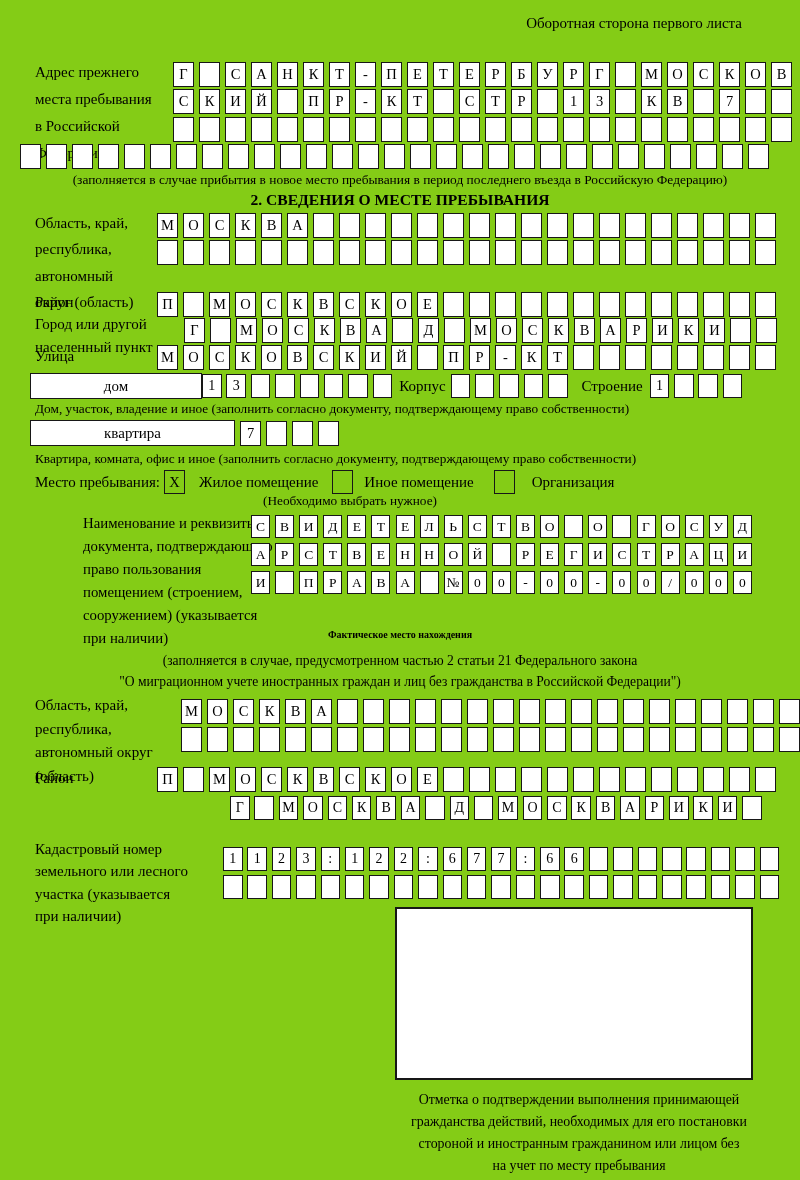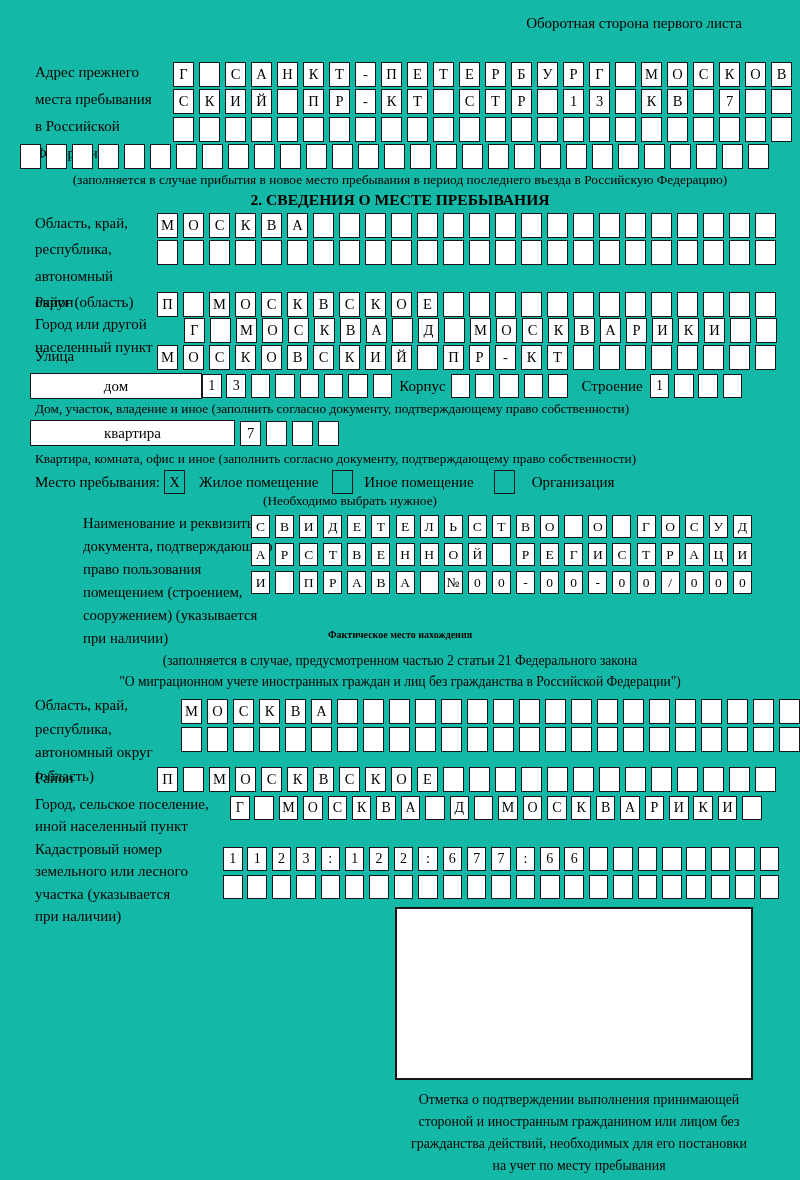--- a/index.html
+++ b/index.html
@@ -1,17 +1,17 @@
 <!DOCTYPE html>
 <html><head>
 <meta charset="utf-8">
 <style>
   html,body{margin:0;padding:0;background:#ffffff;}
   .page{
-    position:relative;width:800px;height:1180px;background:#14b8a6;
+    position:relative;width:800px;height:1180px;background:#84cc16;
     font-family:"Liberation Serif","DejaVu Serif",serif;color:#000;overflow:hidden;
   }
   .abs{position:absolute;}
   .hdr-note{top:15px;right:58px;font-size:15px;}
   .lbl{font-size:15px;line-height:27px;}
   .lbl div{white-space:nowrap;}
   .boxrow{display:flex;}
   .cell{
     box-sizing:border-box;flex:0 0 auto;width:21px;height:25px;margin-right:5px;
     border:1.7px solid #171717;display:flex;align-items:center;justify-content:center;
@@ -524,24 +524,20 @@
       <span class="cell"></span>
       <span class="cell"></span>
       <span class="cell"></span>
       <span class="cell"></span>
       <span class="cell"></span>
       <span class="cell"></span>
       <span class="cell"></span>
       <span class="cell"></span>
     </div>
 
-  <div class="abs lbl" style="left:35px;top:793px;line-height:22px;">
-      <div>Город, сельское поселение,</div>
-      <div>иной населенный пункт</div>
-    </div>
   <div class="abs boxrow md" style="left:230px;top:796px;">
       <span class="cell">Г</span>
       <span class="cell"></span>
       <span class="cell">М</span>
       <span class="cell">О</span>
       <span class="cell">С</span>
       <span class="cell">К</span>
       <span class="cell">В</span>
       <span class="cell">А</span>
       <span class="cell"></span>
@@ -613,18 +609,18 @@
       <span class="cell"></span>
       <span class="cell"></span>
       <span class="cell"></span>
       <span class="cell"></span>
       <span class="cell"></span>
     </div>
 
   <div class="abs stamp-box" style="left:395px;top:907px;width:358px;height:173px;"></div>
   <div class="abs caption" style="left:378px;top:1089px;width:402px;">
       <div>Отметка о подтверждении выполнения принимающей</div>
+      <div>гражданства действий, необходимых для его постановки</div>
       <div>стороной и иностранным гражданином или лицом без</div>
-      <div>гражданства действий, необходимых для его постановки</div>
       <div>на учет по месту пребывания</div>
     </div>
 
 </div>
 
 </body></html>

